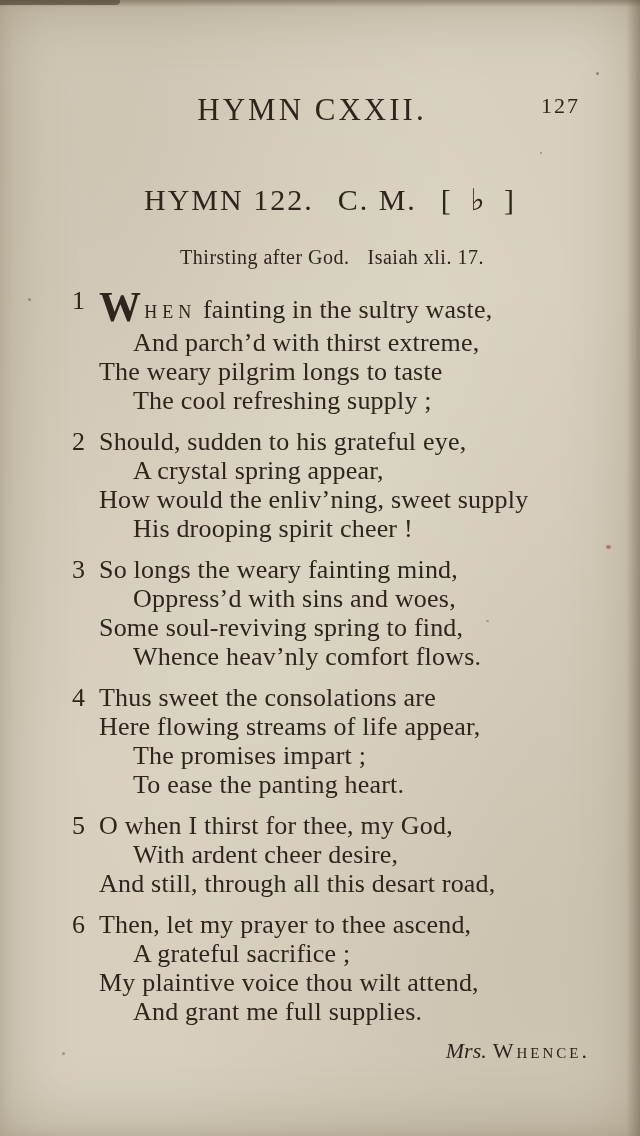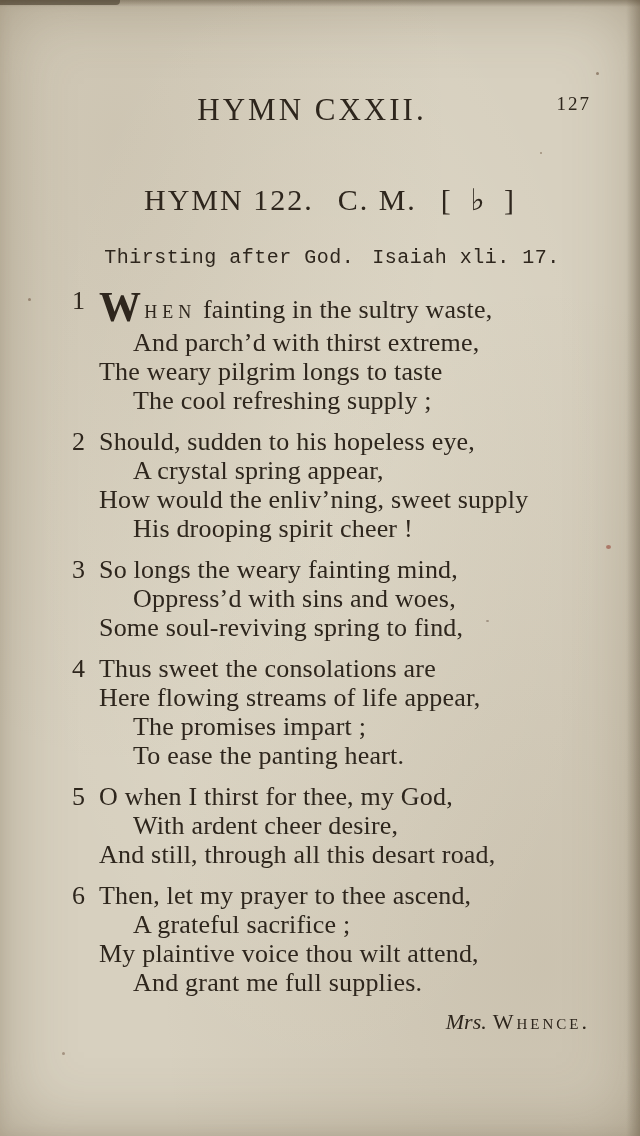--- a/index.html
+++ b/index.html
@@ -40,31 +40,31 @@
   .s5 { left:62px;  top:1052px;width:3px; height:3px; background:rgba(90,60,40,0.4); }
   .s6 { left:540px; top:152px; width:2px; height:2px; background:rgba(90,60,40,0.45); }
 
   .content { position:absolute; inset:0; padding: 92px 48px 0 72px; z-index:2; }
 
   .running-head { position:relative; height:34px; margin-bottom:56px; }
   .running-title {
     position:absolute; left:0; right:40px; text-align:center;
     font-size:31px; letter-spacing:3px;
   }
-  .page-number { position:absolute; right:1px; top:1px; font-size:19px; letter-spacing:2px; }
+  .page-number { position:absolute; right:12px; top:1px; font-size:22px; letter-spacing:2px; }
 
   .hymn-title {
     display:flex; justify-content:center; align-items:baseline; gap:24px;
     font-size:30px; letter-spacing:2px; height:36px; margin-bottom:28px;
   }
   .hymn-title .key { letter-spacing:6px; }
 
   .epigraph-row {
     display:flex; justify-content:center; gap:18px;
-    font-size:20px; height:24px; margin-bottom:16px; letter-spacing:0.5px;font-family:Liberation Mono, monospace;
+    font-size:20px; height:24px; margin-bottom:16px; letter-spacing:0.5px;
   }
 
   .stanzas { }
   .stanza { display:flex; margin-bottom:12px; }
   .stanza-number { flex:none; width:27px; font-size:26px; line-height:29px; }
   .stanza-lines { flex:1; }
   .verse-line { font-size:26px; line-height:29px; white-space:nowrap; letter-spacing:0.2px; }
   .verse-line.indent { padding-left:34px; }
 
   .dropcap {
@@ -118,32 +118,33 @@
           <div class="stanza-lines">
             <div class="verse-line flush"><span class="dropcap">W</span><span class="smallcaps-run">hen</span> fainting in the sultry waste,</div>
             <div class="verse-line indent">And parch’d with thirst extreme,</div>
             <div class="verse-line flush">The weary pilgrim longs to taste</div>
             <div class="verse-line indent">The cool refreshing supply ;</div>
           </div>
         </div>
         <div class="stanza">
           <span class="stanza-number">2</span>
           <div class="stanza-lines">
-            <div class="verse-line flush">Should, sudden to his hopeless eye,</div>
+            <div class="verse-line flush">Should, sudden to his grateful eye,</div>
             <div class="verse-line indent">A crystal spring appear,</div>
             <div class="verse-line flush">How would the enliv’ning, sweet supply</div>
             <div class="verse-line indent">His drooping spirit cheer !</div>
           </div>
         </div>
         <div class="stanza">
           <span class="stanza-number">3</span>
           <div class="stanza-lines">
             <div class="verse-line flush">So longs the weary fainting mind,</div>
             <div class="verse-line indent">Oppress’d with sins and woes,</div>
             <div class="verse-line flush">Some soul-reviving spring to find,</div>
+            <div class="verse-line indent">Whence heav’nly comfort flows.</div>
           </div>
         </div>
         <div class="stanza">
           <span class="stanza-number">4</span>
           <div class="stanza-lines">
             <div class="verse-line flush">Thus sweet the consolations are</div>
             <div class="verse-line flush">Here flowing streams of life appear,</div>
             <div class="verse-line indent">The promises impart ;</div>
             <div class="verse-line indent">To ease the panting heart.</div>
           </div>

